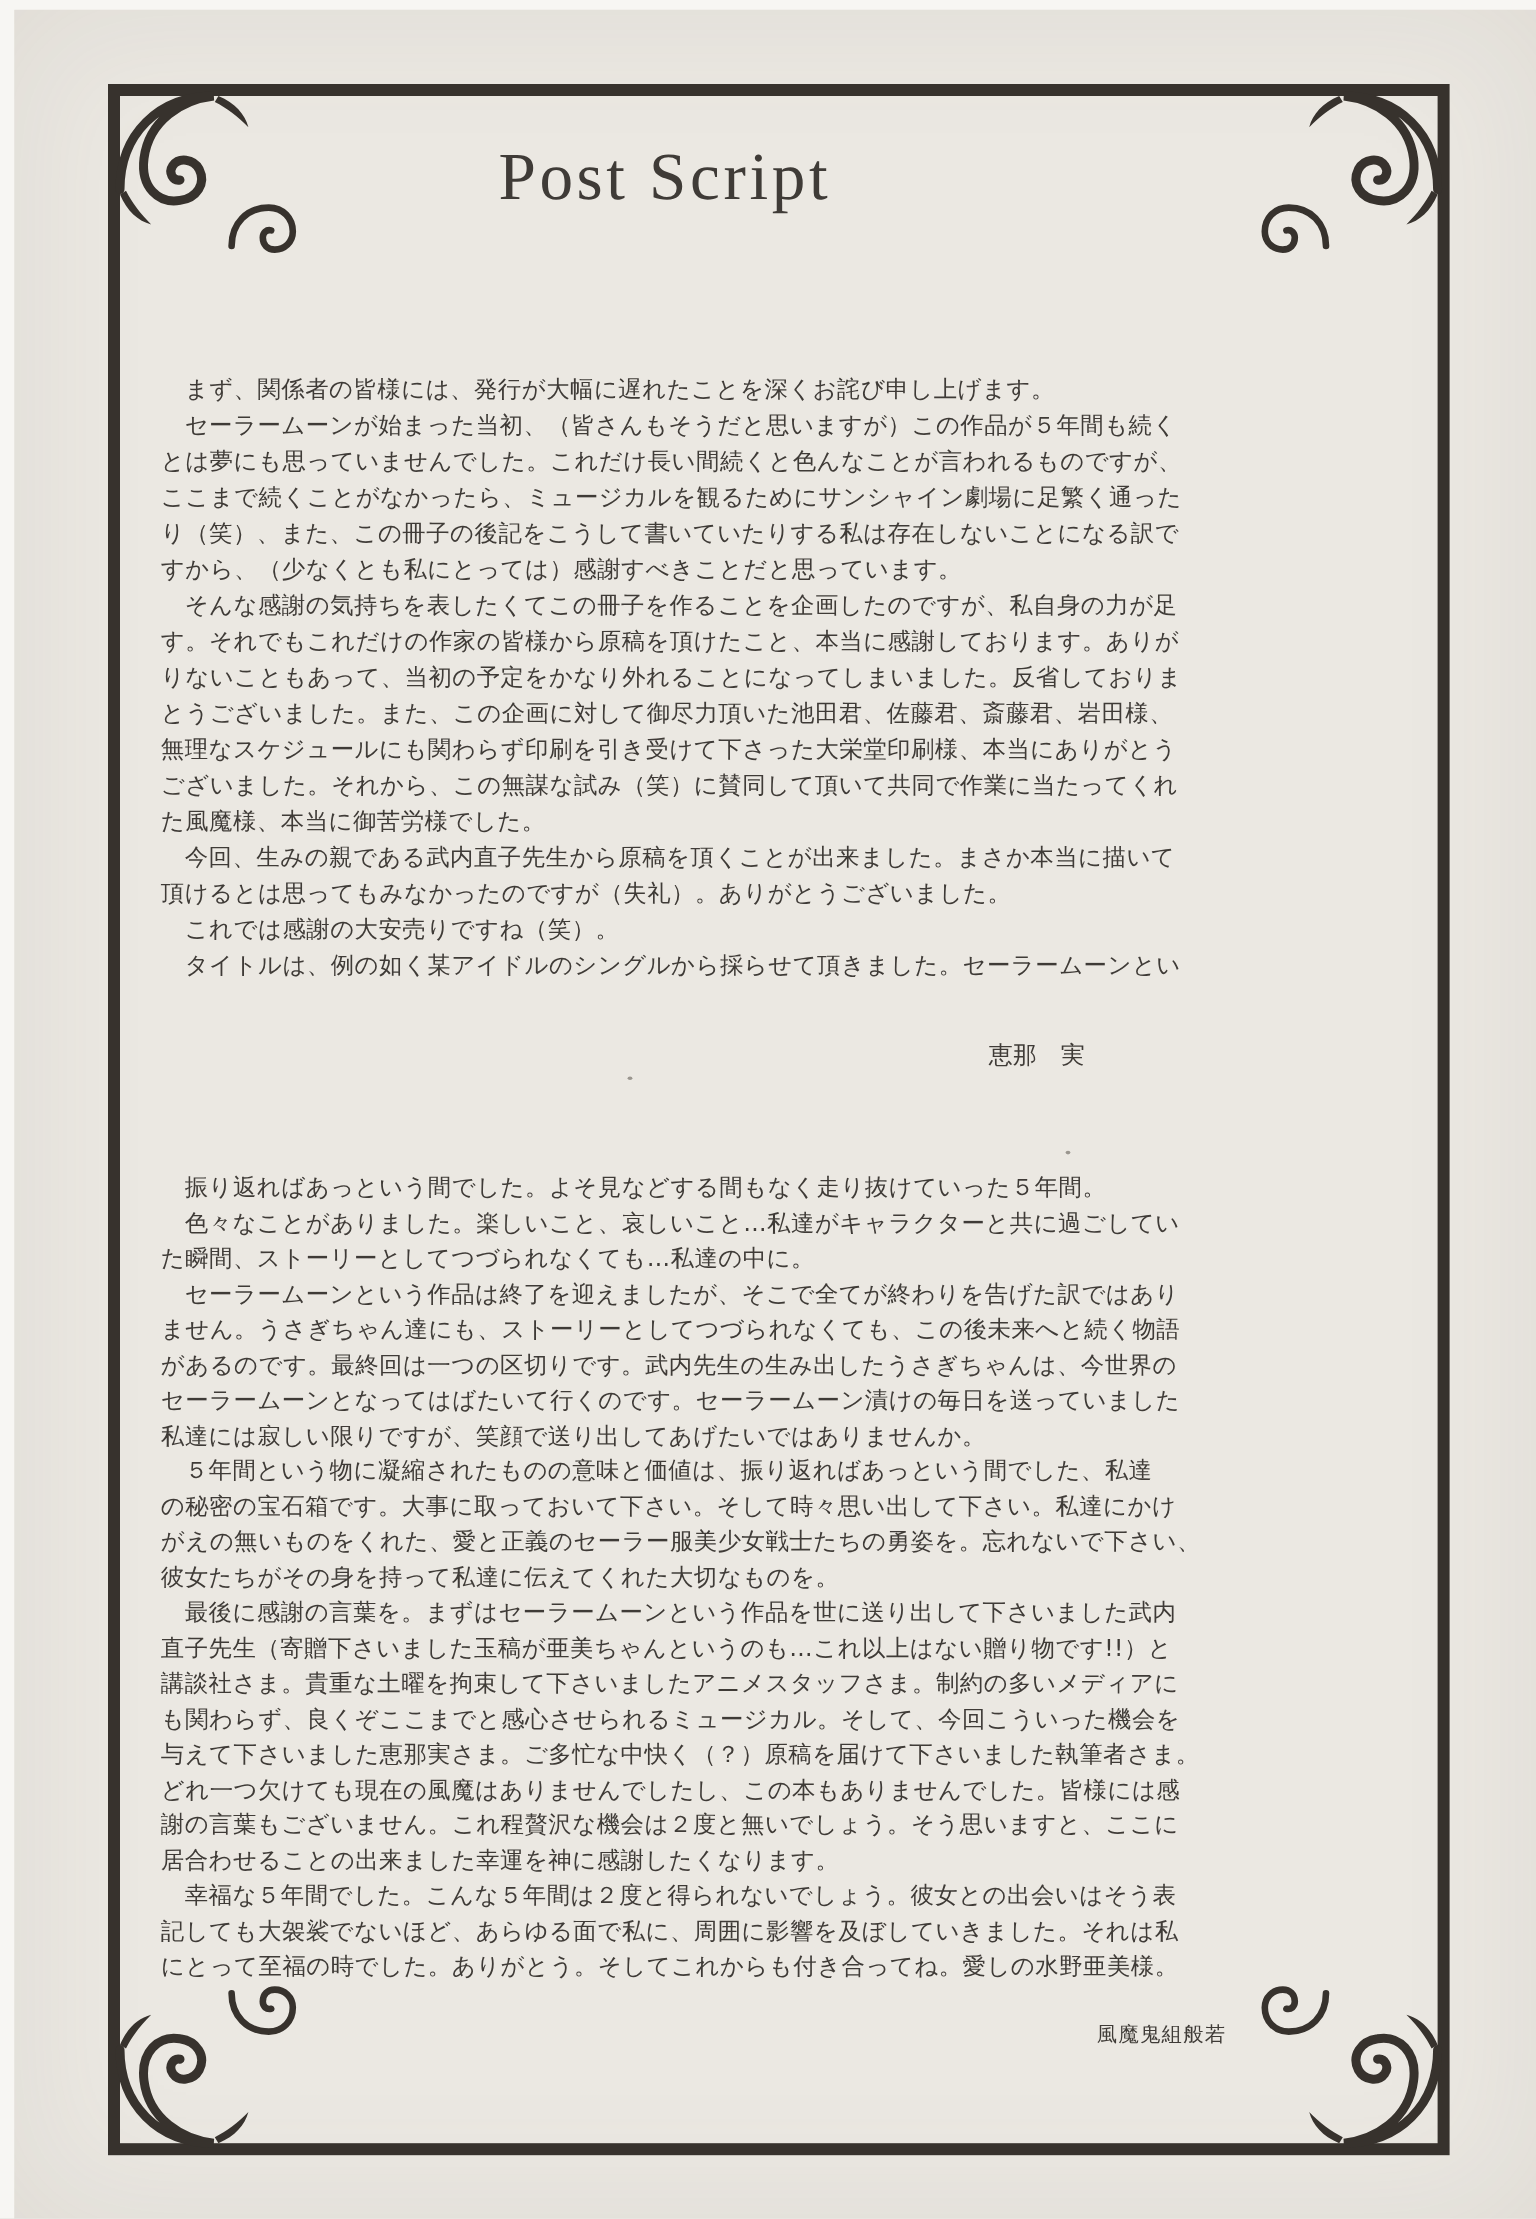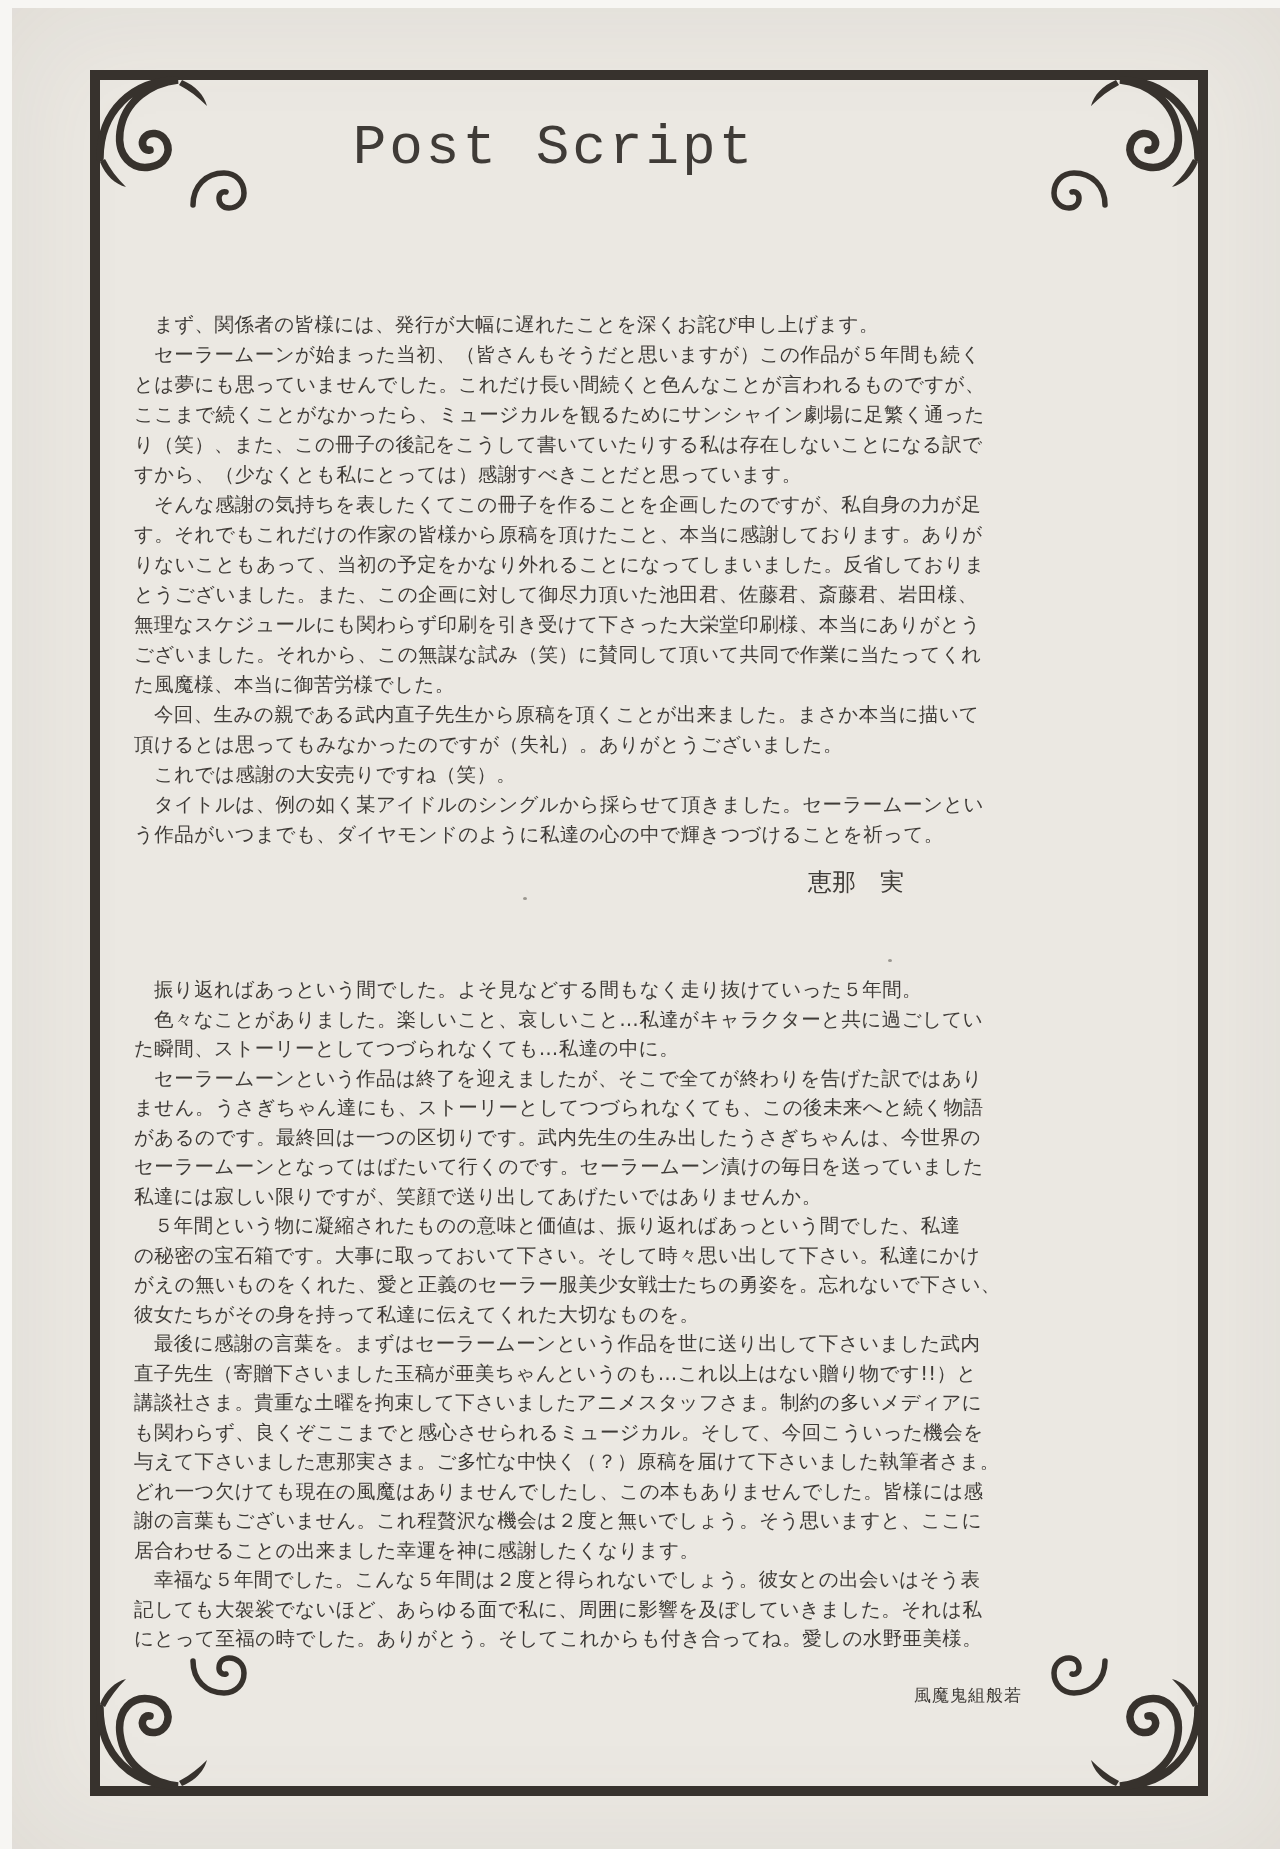--- a/index.html
+++ b/index.html
@@ -43,21 +43,21 @@
   .corner.tr{right:-10px;top:-10px;transform:scaleX(-1);}
   .corner.bl{left:-10px;bottom:-10px;transform:scaleY(-1);}
   .corner.br{right:-10px;bottom:-10px;transform:scale(-1,-1);}
 
   .title{
     position:absolute;
     left:122px;top:108px;
     width:840px;
     margin:0;
     text-align:center;
-    font-family:Liberation Mono, monospace;
+    font-family:Liberation Serif, serif;
     font-weight:500;
     font-size:56px;
     letter-spacing:3px;
     color:var(--ink);
   }
 
   .block{
     position:absolute;
     left:122px;
     width:900px;
@@ -71,21 +71,21 @@
   .block1{top:302px;line-height:30px;}
   .block2{top:967px;line-height:29.5px;}
 
   .sig{
     position:absolute;
     left:122px;width:888px;
     color:var(--ink);
     text-align:right;
     white-space:pre-wrap;
   }
-  .sig1{top:858px;font-size:24px;padding-right:118px;width:770px;}
+  .sig1{top:858px;font-size:20px;padding-right:118px;width:770px;}
   .sig2{top:1676px;font-size:17px;letter-spacing:1px;}
 
   .speck{
     position:absolute;
     width:4px;height:3px;
     background:#9a968f;
     border-radius:50%;
   }
   .speck.s1{left:511px;top:889px;}
   .speck.s2{left:876px;top:951px;}
@@ -153,21 +153,20 @@
         <div class="line">す。それでもこれだけの作家の皆様から原稿を頂けたこと、本当に感謝しております。ありが</div>
         <div class="line">りないこともあって、当初の予定をかなり外れることになってしまいました。反省しておりま</div>
         <div class="line">とうございました。また、この企画に対して御尽力頂いた池田君、佐藤君、斎藤君、岩田様、</div>
         <div class="line">無理なスケジュールにも関わらず印刷を引き受けて下さった大栄堂印刷様、本当にありがとう</div>
         <div class="line">ございました。それから、この無謀な試み（笑）に賛同して頂いて共同で作業に当たってくれ</div>
         <div class="line">た風魔様、本当に御苦労様でした。</div>
         <div class="line">　今回、生みの親である武内直子先生から原稿を頂くことが出来ました。まさか本当に描いて</div>
         <div class="line">頂けるとは思ってもみなかったのですが（失礼）。ありがとうございました。</div>
         <div class="line">　これでは感謝の大安売りですね（笑）。</div>
         <div class="line">　タイトルは、例の如く某アイドルのシングルから採らせて頂きました。セーラームーンとい</div>
-        <div class="line">う作品がいつまでも、ダイヤモンドのように私達の心の中で輝きつづけることを祈って。</div>
       </div>
 
     <div class="sig sig1">恵那　実</div>
 
     <div class="block block2">
         <div class="line">　振り返ればあっという間でした。よそ見などする間もなく走り抜けていった５年間。</div>
         <div class="line">　色々なことがありました。楽しいこと、哀しいこと…私達がキャラクターと共に過ごしてい</div>
         <div class="line">た瞬間、ストーリーとしてつづられなくても…私達の中に。</div>
         <div class="line">　セーラームーンという作品は終了を迎えましたが、そこで全てが終わりを告げた訳ではあり</div>
         <div class="line">ません。うさぎちゃん達にも、ストーリーとしてつづられなくても、この後未来へと続く物語</div>

